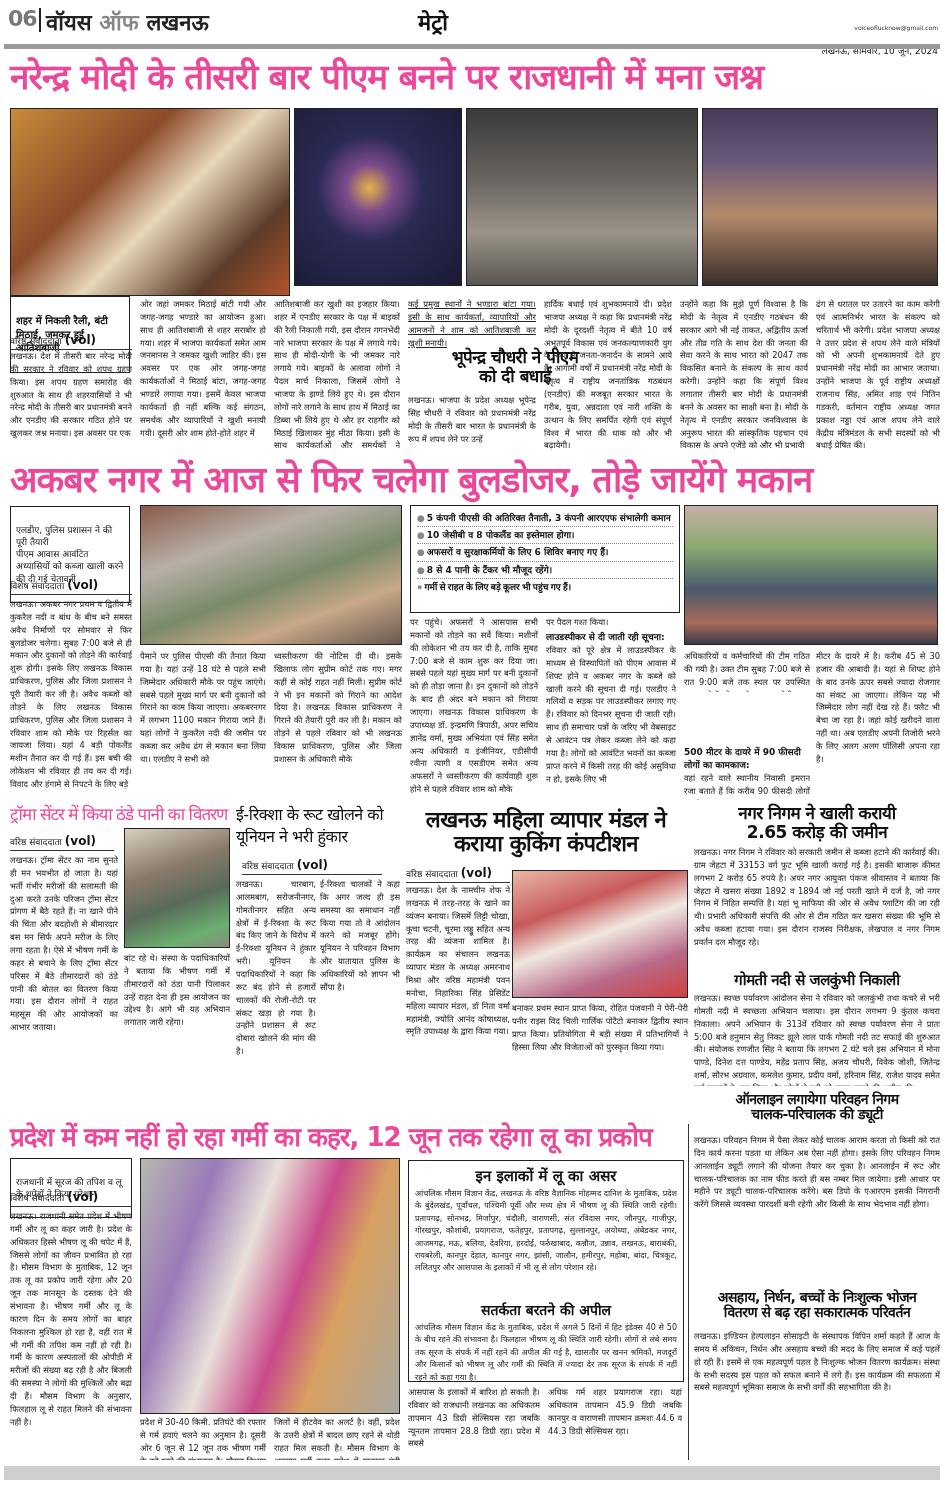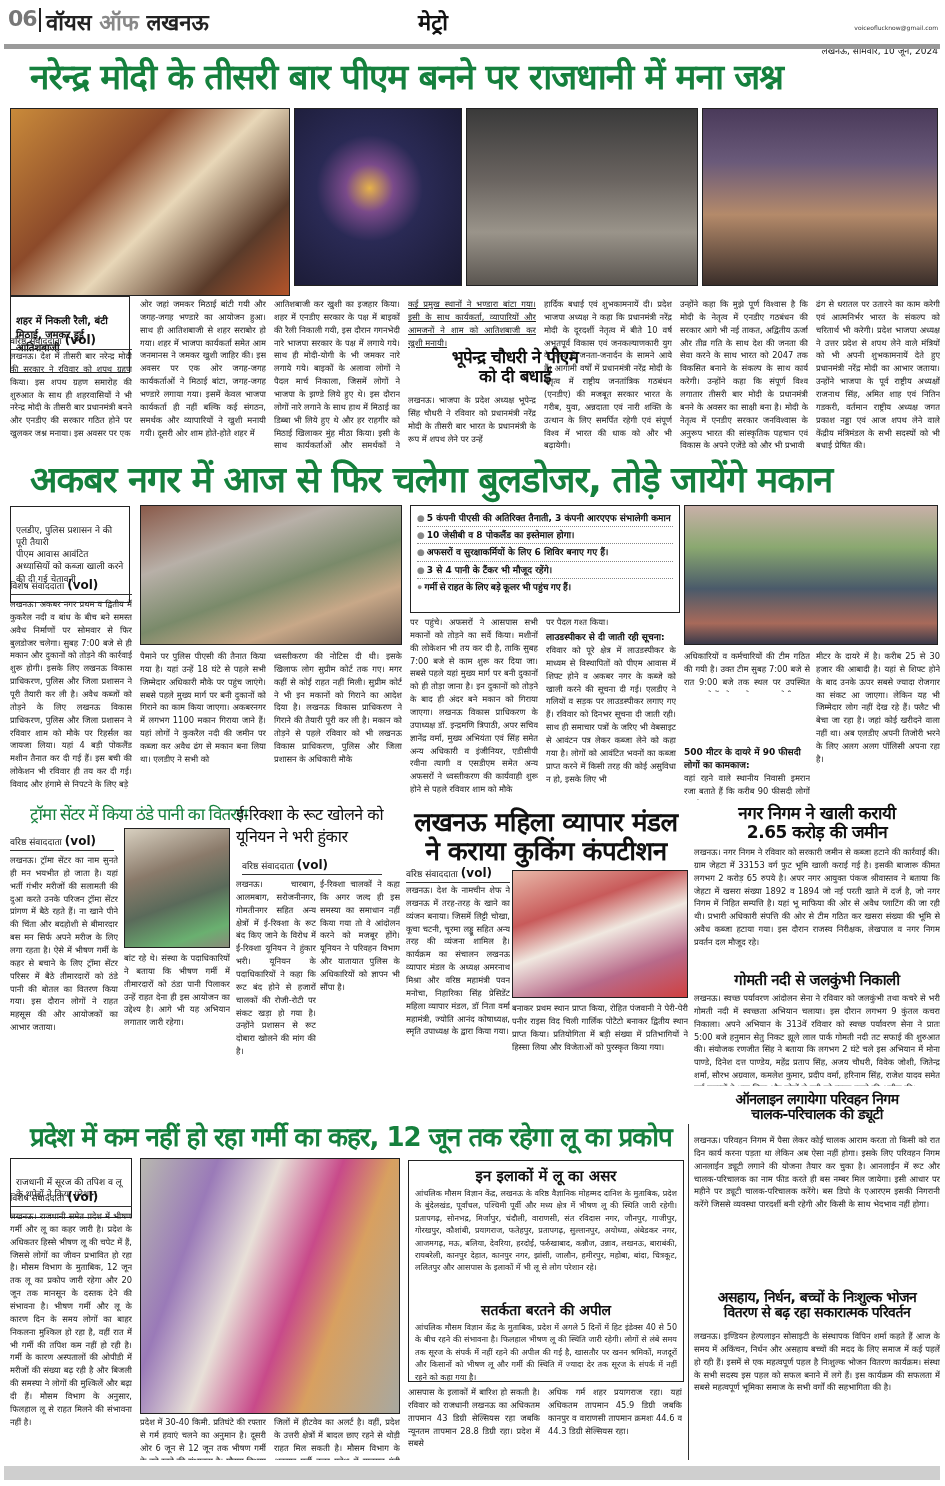--- a/index.html
+++ b/index.html
@@ -8,21 +8,21 @@
   .masthead { left: 8px; top: 4px; width: 930px; height: 36px; }
   .mast-num { left: 0; top: 2px; font-size: 22px; font-weight: bold; color: #777; letter-spacing: -1px; }
   .mast-sep { left: 31px; top: 4px; width: 2px; height: 24px; background: #222; }
   .mast-name { left: 38px; top: 2px; font-size: 22px; font-weight: bold; color: #222; }
   .mast-name .mid { color: #888; }
   .mast-section { left: 410px; top: 2px; font-size: 22px; font-weight: bold; }
   .mast-date { right: 0; top: 6px; font-size: 9px; text-align: right; margin-top: 34px; }
   .mast-email { right: 0; top: 20px; font-size: 6px; color: #333; }
   .top-rule { left: 4px; top: 44px; width: 936px; height: 5px; background: #9a9a9a; }
 
-  .headline { font-weight: bold; letter-spacing: -1px; line-height: 1; white-space: nowrap; color: #15803d; font-family: "DejaVu Sans", sans-serif; margin-left: 20px; }
+  .headline { font-weight: bold; letter-spacing: -1px; line-height: 1; white-space: nowrap; color: #ec4899; font-family: "DejaVu Sans", sans-serif; }
   .photo { background: #6b5a4a; border: 1px solid #222; overflow: hidden; }
   .ph-inner { width: 100%; height: 100%; }
   .bullet-box { border: 1.5px solid #222; padding: 17px 5px; font-size: 10px; line-height: 1.35; font-weight: bold; }
   .byline { font-size: 9px; border-bottom: 1px solid #333; padding-bottom: 2px; }
   .byline b { font-size: 12px; }
   .col { font-size: 8.3px; line-height: 1.55; text-align: justify; color: #222; overflow: hidden; }
   .sub-h { font-weight: bold; text-align: center; line-height: 1.1; letter-spacing: -0.5px; }
   .box { border: 1.5px solid #222; padding: 4px 6px; }
   .box-title { font-size: 18px; font-weight: bold; text-align: center; margin-bottom: 3px; }
   .box-item { font-size: 9px; font-weight: bold; line-height: 1.8; border-bottom: 1px dotted #888; }
@@ -86,50 +86,50 @@
 <div class="abs photo" style="left:140px;top:505px;width:262px;height:140px;">
   <div class="ph-inner" style="background:linear-gradient(160deg,#8a5a4a 0%,#b8b0a8 30%,#7a8a6a 55%,#c8a888 75%,#6a5a50 100%);"></div>
 </div>
 <div class="abs col" style="left:140px;top:650px;width:126px;height:148px;">पैमाने पर पुलिस पीएसी की तैनात किया गया है। यहां उन्हें 18 घंटे से पहले सभी जिम्मेदार अधिकारी मौके पर पहुंच जाएंगे। सबसे पहले मुख्य मार्ग पर बनी दुकानों को गिराने का काम किया जाएगा। अकबरनगर में लगभग 1100 मकान गिराया जाने हैं। यहां लोगों ने कुकरैल नदी की जमीन पर कब्जा कर अवैध ढंग से मकान बना लिया था। एलडीए ने सभी को</div>
 <div class="abs col" style="left:274px;top:650px;width:128px;height:148px;">ध्वस्तीकरण की नोटिस दी थी। इसके खिलाफ लोग सुप्रीम कोर्ट तक गए। मगर कहीं से कोई राहत नहीं मिली। सुप्रीम कोर्ट ने भी इन मकानों को गिराने का आदेश दिया है। लखनऊ विकास प्राधिकरण ने गिराने की तैयारी पूरी कर ली है। मकान को तोड़ने से पहले रविवार को भी लखनऊ विकास प्राधिकरण, पुलिस और जिला प्रशासन के अधिकारी मौके</div>
 
 <div class="abs box" style="left:410px;top:505px;width:270px;height:108px;">
   <div class="box-item">5 कंपनी पीएसी की अतिरिक्त तैनाती, 3 कंपनी आरएएफ संभालेगी कमान</div>
   <div class="box-item">10 जेसीबी व 8 पोकलैंड का इस्तेमाल होगा।</div>
   <div class="box-item">अफसरों व सुरक्षाकर्मियों के लिए 6 शिविर बनाए गए हैं।</div>
-  <div class="box-item">3 से 4 पानी के टैंकर भी मौजूद रहेंगे।</div>
+  <div class="box-item">8 से 4 पानी के टैंकर भी मौजूद रहेंगे।</div>
   <div class="box-item" style="border-bottom:none;font-family:Liberation Serif, serif;">गर्मी से राहत के लिए बड़े कूलर भी पहुंच गए हैं।</div>
 </div>
 <div class="abs col" style="left:410px;top:616px;width:128px;height:182px;">पर पहुंचे। अफसरों ने आसपास सभी मकानों को तोड़ने का सर्वे किया। मशीनों की लोकेशन भी तय कर दी है, ताकि सुबह 7:00 बजे से काम शुरू कर दिया जा। सबसे पहले यहां मुख्य मार्ग पर बनी दुकानों को ही तोड़ा जाना है। इन दुकानों को तोड़ने के बाद ही अंदर बने मकान को गिराया जाएगा। लखनऊ विकास प्राधिकरण के उपाध्यक्ष डॉ. इन्द्रमणि त्रिपाठी, अपर सचिव ज्ञानेंद्र वर्मा, मुख्य अभियंता एवं सिंह समेत अन्य अधिकारी व इंजीनियर, एडीसीपी रवीना त्यागी व एसडीएम समेत अन्य अफसरों ने ध्वस्तीकरण की कार्यवाही शुरू होने से पहले रविवार शाम को मौके</div>
 <div class="abs col" style="left:546px;top:616px;width:130px;height:14px;">पर पैदल गश्त किया।</div>
 <div class="abs" style="left:546px;top:630px;width:130px;font-size:9px;font-weight:bold;">लाउडस्पीकर से दी जाती रही सूचना:</div>
 <div class="abs col" style="left:546px;top:644px;width:130px;height:154px;">रविवार को पूरे क्षेत्र में लाउडस्पीकर के माध्यम से विस्थापितों को पीएम आवास में शिफ्ट होने व अकबर नगर के कब्जे को खाली करने की सूचना दी गई। एलडीए ने गलियों व सड़क पर लाउडस्पीकर लगाए गए हैं। रविवार को दिनभर सूचना दी जाती रही। साथ ही समाचार पत्रों के जरिए भी वेबसाइट से आवंटन पत्र लेकर कब्जा लेने को कहा गया है। लोगों को आवंटित भवनों का कब्जा प्राप्त करने में किसी तरह की कोई असुविधा न हो, इसके लिए भी</div>
 
 <div class="abs photo" style="left:684px;top:505px;width:254px;height:140px;">
   <div class="ph-inner" style="background:linear-gradient(180deg,#c8b0a8 0%,#8aa870 30%,#4a5a6a 60%,#a86a5a 85%,#3a3a4a 100%);"></div>
 </div>
 <div class="abs col" style="left:684px;top:650px;width:126px;height:42px;">अधिकारियों व कर्मचारियों की टीम गठित की गयी है। उक्त टीम सुबह 7:00 बजे से रात 9:00 बजे तक स्थल पर उपस्थित रहकर लोगों को सहयोग प्रदान करेगी।</div>
 <div class="abs" style="left:684px;top:746px;width:126px;font-size:9px;font-weight:bold;line-height:1.4;">500 मीटर के दायरे में 90 फीसदी लोगों का कामकाज:</div>
 <div class="abs col" style="left:684px;top:772px;width:126px;height:28px;">वहां रहने वाले स्थानीय निवासी इमरान रजा बताते हैं कि करीब 90 फीसदी लोगों का रोजगार 500</div>
-<div class="abs col" style="left:816px;top:650px;width:124px;height:150px;">मीटर के दायरे में है। करीब 25 से 30 हजार की आबादी है। यहां से शिफ्ट होने के बाद उनके ऊपर सबसे ज्यादा रोजगार का संकट आ जाएगा। लेकिन यह भी जिम्मेदार लोग नहीं देख रहे हैं। फ्लैट भी बेचा जा रहा है। जहां कोई खरीदने वाला नहीं था। अब एलडीए अपनी तिजोरी भरने के लिए अलग अलग पॉलिसी अपना रहा है।</div>
+<div class="abs col" style="left:816px;top:650px;width:124px;height:150px;">मीटर के दायरे में है। करीब 45 से 30 हजार की आबादी है। यहां से शिफ्ट होने के बाद उनके ऊपर सबसे ज्यादा रोजगार का संकट आ जाएगा। लेकिन यह भी जिम्मेदार लोग नहीं देख रहे हैं। फ्लैट भी बेचा जा रहा है। जहां कोई खरीदने वाला नहीं था। अब एलडीए अपनी तिजोरी भरने के लिए अलग अलग पॉलिसी अपना रहा है।</div>
 
 <div class="abs headline" style="left:10px;top:806px;font-size:17px;font-weight:normal;">ट्रॉमा सेंटर में किया ठंडे पानी का वितरण</div>
 <div class="abs byline" style="left:10px;top:834px;width:104px;"><span>वरिष्ठ संवाददाता</span> <b>(vol)</b></div>
 <div class="abs col" style="left:10px;top:854px;width:108px;height:262px;">लखनऊ। ट्रॉमा सेंटर का नाम सुनते ही मन भयभीत हो जाता है। यहां भर्ती गंभीर मरीजों की सलामती की दुआ करते उनके परिजन ट्रॉमा सेंटर प्रांगण में बैठे रहते हैं। ना खाने पीने की चिंता और बदहोशी से बीमारदार बस मन सिर्फ अपने मरीज के लिए लगा रहता है। ऐसे में भीषण गर्मी के कहर से बचाने के लिए ट्रॉमा सेंटर परिसर में बैठे तीमारदारों को ठंडे पानी की बोतल का वितरण किया गया। इस दौरान लोगों ने राहत महसूस की और आयोजकों का आभार जताया।</div>
 <div class="abs photo" style="left:124px;top:828px;width:106px;height:120px;">
   <div class="ph-inner" style="background:linear-gradient(160deg,#d8d0c0 0%,#8a7a6a 35%,#5a6a5a 60%,#6ab070 85%,#8a8a7a 100%);"></div>
 </div>
 <div class="abs col" style="left:124px;top:952px;width:106px;height:164px;">बांट रहे थे। संस्था के पदाधिकारियों ने बताया कि भीषण गर्मी में तीमारदारों को ठंडा पानी पिलाकर उन्हें राहत देना ही इस आयोजन का उद्देश्य है। आगे भी यह अभियान लगातार जारी रहेगा।</div>
 
 <div class="abs sub-h" style="left:236px;top:804px;width:166px;font-size:16px;font-weight:normal;text-align:left;line-height:1.4;">ई-रिक्शा के रूट खोलने को यूनियन ने भरी हुंकार</div>
 <div class="abs byline" style="left:242px;top:858px;width:140px;"><span>वरिष्ठ संवाददाता</span> <b>(vol)</b></div>
 <div class="abs col" style="left:236px;top:878px;width:80px;height:238px;">लखनऊ। चारबाग, आलमबाग, सरोजनीनगर, गोमतीनगर सहित अन्य क्षेत्रों में ई-रिक्शा के रूट बंद किए जाने के विरोध में ई-रिक्शा यूनियन ने हुंकार भरी। यूनियन के पदाधिकारियों ने कहा कि रूट बंद होने से हजारों चालकों की रोजी-रोटी पर संकट खड़ा हो गया है। उन्होंने प्रशासन से रूट दोबारा खोलने की मांग की है।</div>
 <div class="abs col" style="left:320px;top:878px;width:80px;height:238px;">ई-रिक्शा चालकों ने कहा कि अगर जल्द ही इस समस्या का समाधान नहीं किया गया तो वे आंदोलन करने को मजबूर होंगे। यूनियन ने परिवहन विभाग और यातायात पुलिस के अधिकारियों को ज्ञापन भी सौंपा है।</div>
 
-<div class="abs sub-h" style="left:406px;top:808px;width:280px;font-size:26px;">लखनऊ महिला व्यापार मंडल ने कराया कुकिंग कंपटीशन</div>
+<div class="abs sub-h" style="left:406px;top:808px;width:280px;font-size:22px;">लखनऊ महिला व्यापार मंडल ने कराया कुकिंग कंपटीशन</div>
 <div class="abs byline" style="left:406px;top:866px;width:104px;"><span>वरिष्ठ संवाददाता</span> <b>(vol)</b></div>
 <div class="abs col" style="left:406px;top:884px;width:104px;height:196px;">लखनऊ। देश के नामचीन शेफ ने लखनऊ में तरह-तरह के खाने का व्यंजन बनाया। जिसमें लिट्टी चोखा, कूचा चटनी, चूरमा लड्डू सहित अन्य तरह की व्यंजना शामिल है। कार्यक्रम का संचालन लखनऊ व्यापार मंडल के अध्यक्ष अमरनाथ मिश्रा और वरिष्ठ महामंत्री पवन मनोचा, निहारिका सिंह प्रेसिडेंट महिला व्यापार मंडल, डॉ निता वर्मा महामंत्री, ज्योति आनंद कोषाध्यक्ष, स्मृति उपाध्यक्ष के द्वारा किया गया।</div>
 <div class="abs photo" style="left:512px;top:870px;width:176px;height:128px;">
   <div class="ph-inner" style="background:linear-gradient(160deg,#e8b8a8 0%,#c85a5a 30%,#f0e8e0 50%,#b86a8a 75%,#d04040 100%);"></div>
 </div>
 <div class="abs col" style="left:512px;top:1002px;width:176px;height:78px;">बनाकर प्रथम स्थान प्राप्त किया, रोहित पंजवानी ने पेरी-पेरी पनीर राइस विद चिली गार्लिक पोटैटो बनाकर द्वितीय स्थान प्राप्त किया। प्रतियोगिता में बड़ी संख्या में प्रतिभागियों ने हिस्सा लिया और विजेताओं को पुरस्कृत किया गया।</div>
 
 <div class="abs sub-h" style="left:694px;top:804px;width:246px;font-size:17px;">
   <div>नगर निगम ने खाली करायी</div>
   <div>2.65 करोड़ की जमीन</div>

